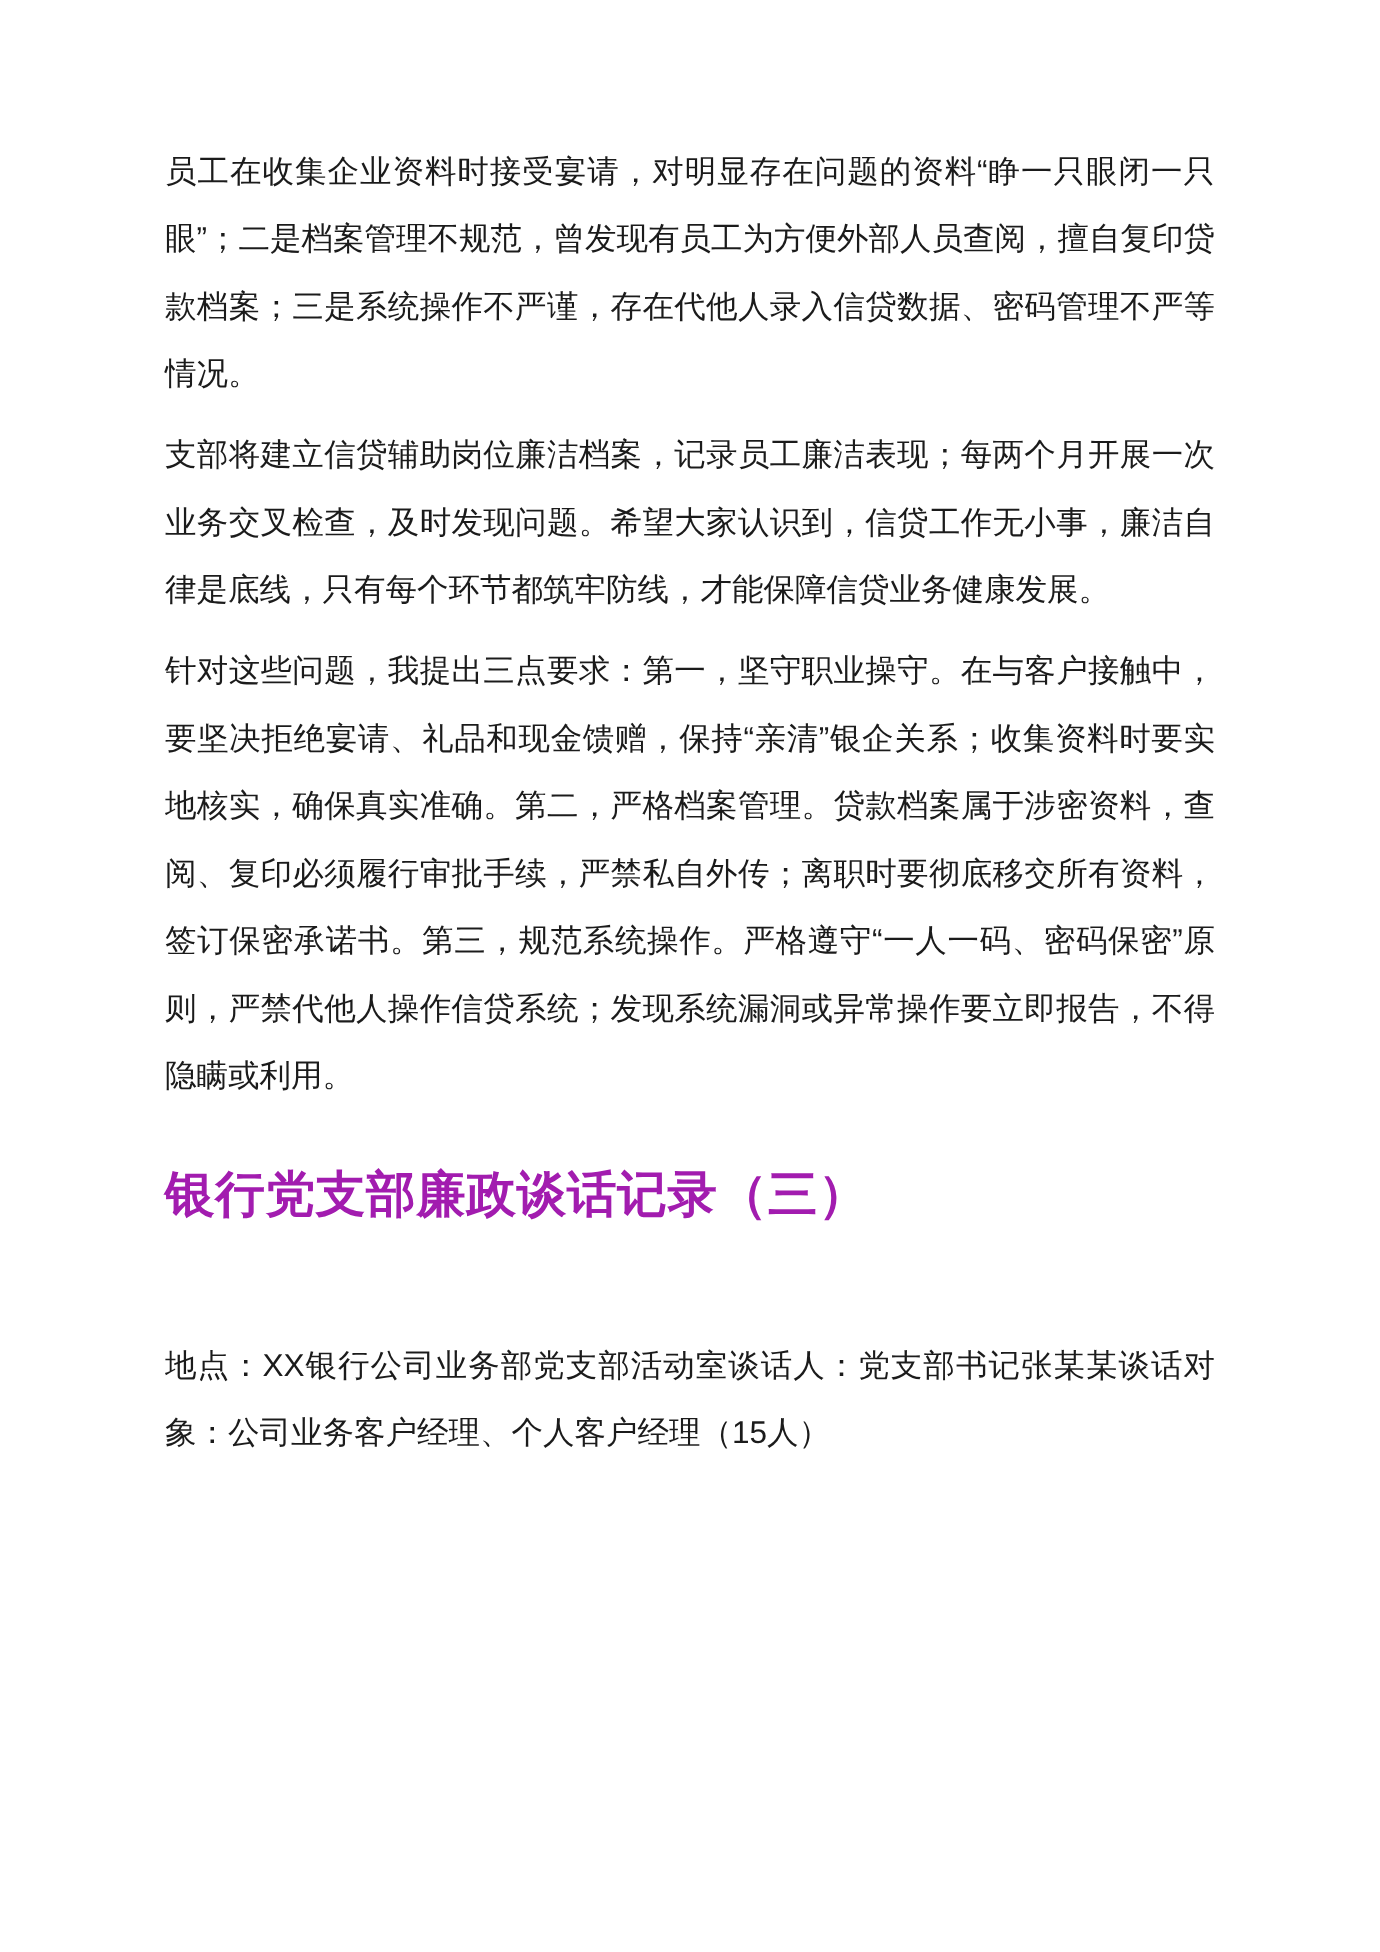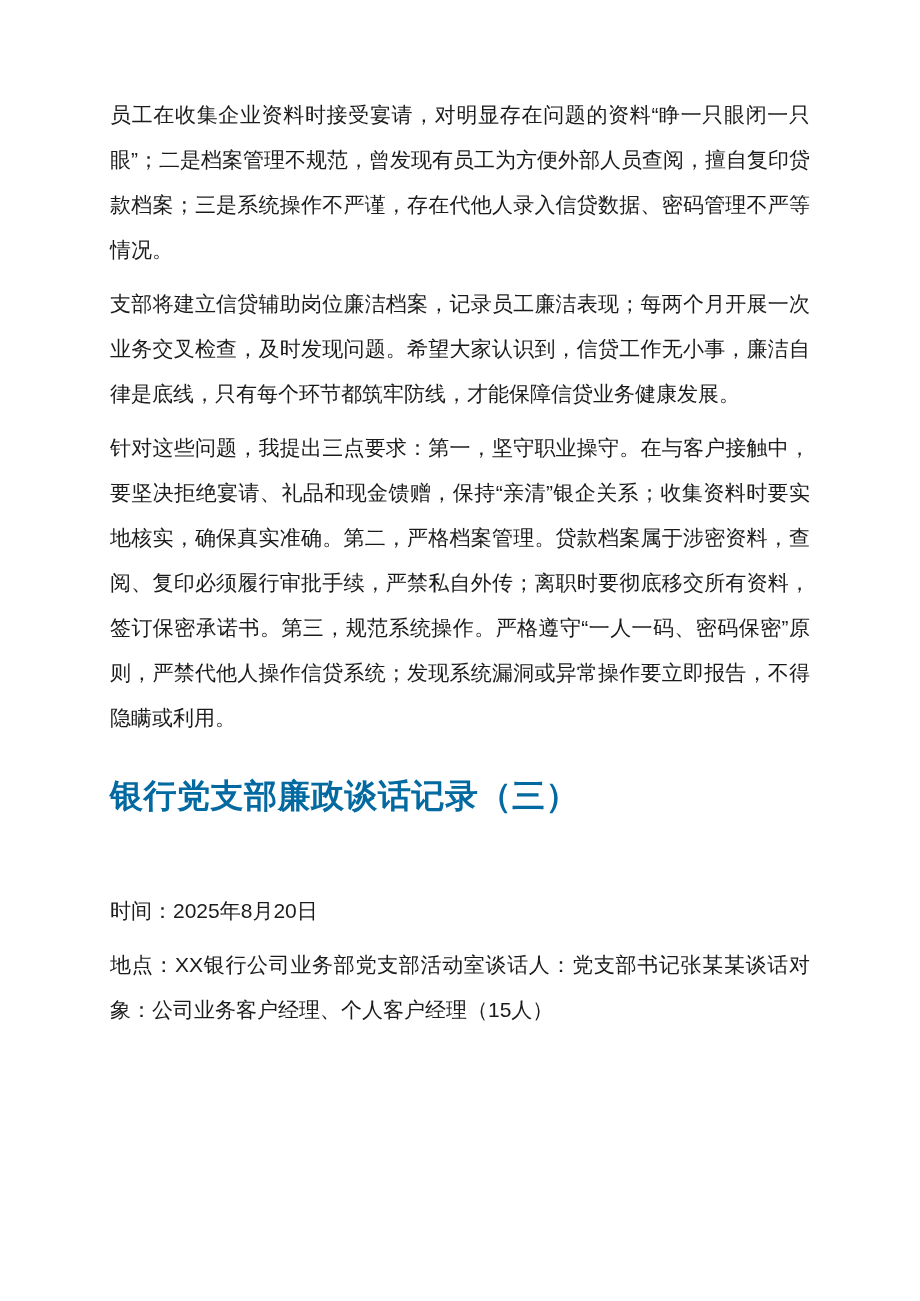--- a/index.html
+++ b/index.html
@@ -29,35 +29,34 @@
     text-justify: inter-ideograph;
     word-break: break-all;
     color: #1b1b1b;
   }
   .heading {
     font-size: 33px;
     line-height: 44px;
     font-weight: 700;
     letter-spacing: 0.5px;
     margin: 34px 0 70px 0;
-    color: #0369a1;
+    color: #a21caf;
     text-align: left;
   }
 </style>
 </head>
 <body>
 
 <div class="page">
 
   <p class="para">员工在收集企业资料时接受宴请，对明显存在问题的资料“睁一只眼闭一只眼”；二是档案管理不规范，曾发现有员工为方便外部人员查阅，擅自复印贷款档案；三是系统操作不严谨，存在代他人录入信贷数据、密码管理不严等情况。</p>
 
   <p class="para">支部将建立信贷辅助岗位廉洁档案，记录员工廉洁表现；每两个月开展一次业务交叉检查，及时发现问题。希望大家认识到，信贷工作无小事，廉洁自律是底线，只有每个环节都筑牢防线，才能保障信贷业务健康发展。</p>
 
   <p class="para">针对这些问题，我提出三点要求：第一，坚守职业操守。在与客户接触中，要坚决拒绝宴请、礼品和现金馈赠，保持“亲清”银企关系；收集资料时要实地核实，确保真实准确。第二，严格档案管理。贷款档案属于涉密资料，查阅、复印必须履行审批手续，严禁私自外传；离职时要彻底移交所有资料，签订保密承诺书。第三，规范系统操作。严格遵守“一人一码、密码保密”原则，严禁代他人操作信贷系统；发现系统漏洞或异常操作要立即报告，不得隐瞒或利用。</p>
 
   <h1 class="heading">银行党支部廉政谈话记录（三）</h1>
 
-  <p class="para">时间：2025年8月20日</p>
 
   <p class="para">地点：XX银行公司业务部党支部活动室谈话人：党支部书记张某某谈话对象：公司业务客户经理、个人客户经理（15人）</p>
 
 
 </div>
 
 </body></html>

